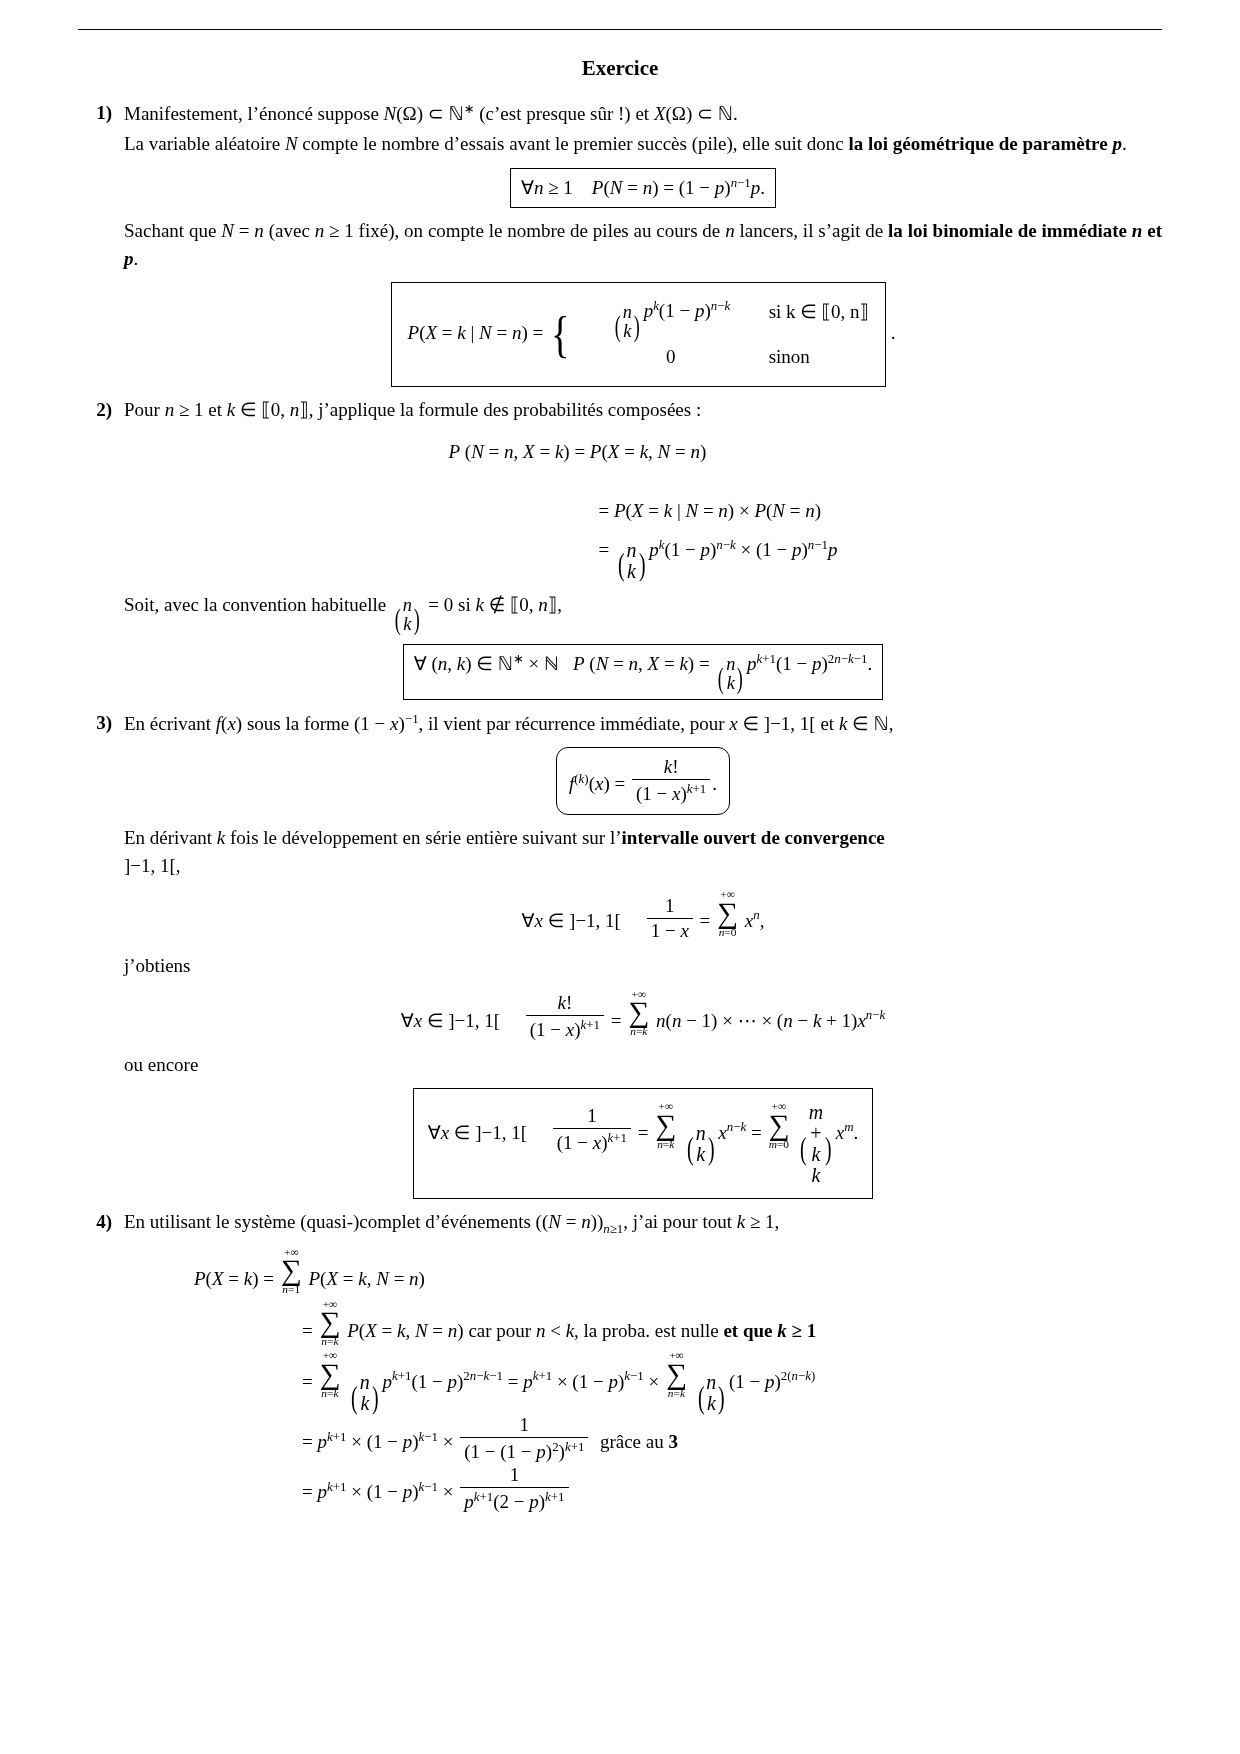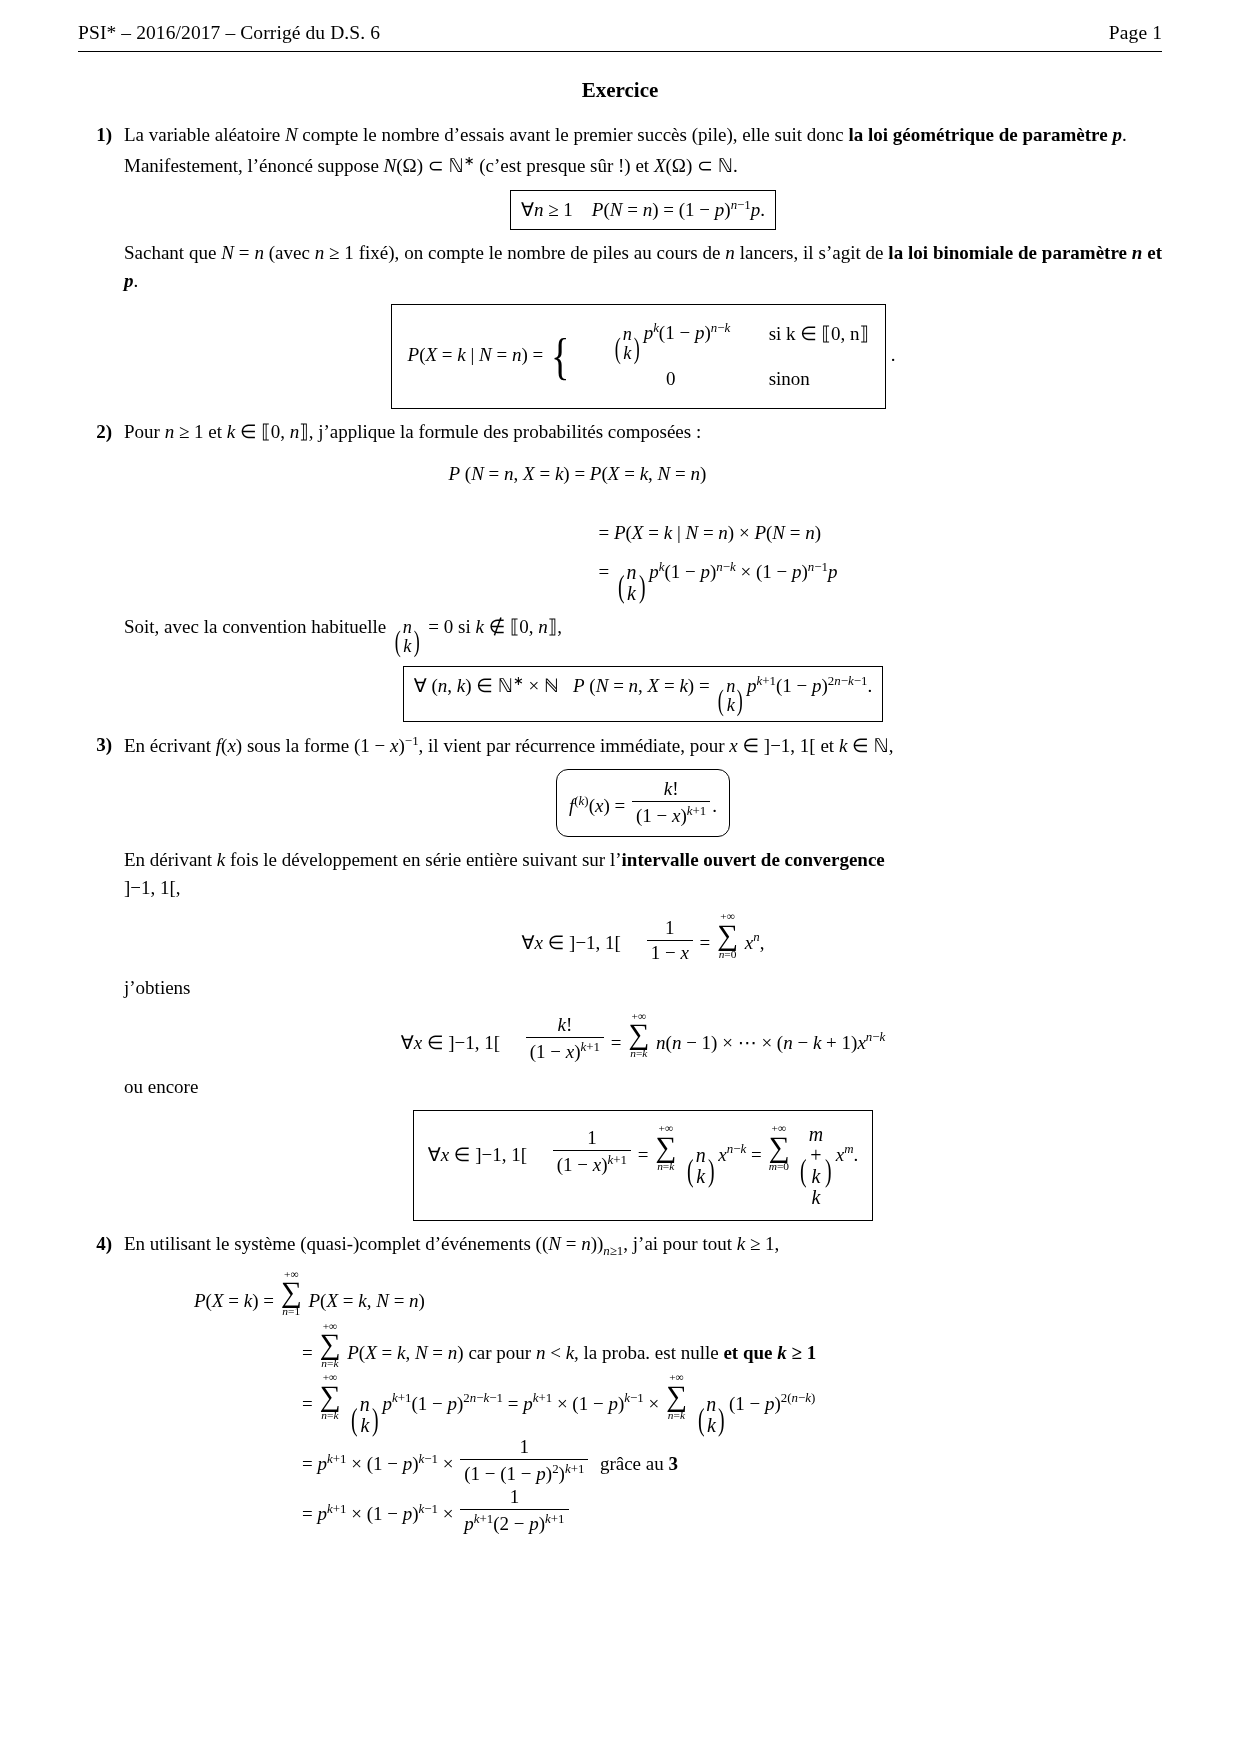--- a/index.html
+++ b/index.html
@@ -153,44 +153,40 @@
   .cases .row .val { min-width: 196px; display: inline-block;}
   .eqrows { display: inline-block; text-align: left; }
   .eqrow { display: block; white-space: nowrap; line-height: 2.05; }
   .bb { font-family: "Liberation Serif", serif; }
 </style>
 </head>
 <body>
 
 <div class="page">
 
-  <div class="header">
-    <div>PSI* – 2016/2017 – Corrigé du D.S. 6</div>
-    <div>Page 1</div>
-  </div>
   <div class="header-rule"></div>
 
   <div class="exo-title">Exercice</div>
 
   <div class="q">
     <span class="q-num">1)</span>
     <div class="q-body">
       <p class="para">
+        <span>Manifestement, l’énoncé suppose </span><span class="m">N</span>(<span class="mr">Ω</span>) ⊂ <span class="bb">ℕ</span><sup class="s">∗</sup><span> (c’est presque sûr !) et </span><span class="m">X</span>(<span class="mr">Ω</span>) ⊂ <span class="bb">ℕ</span>.
+      </p>
+      <p class="para">
         <span>La variable aléatoire </span><span class="m">N</span><span> compte le nombre d’essais avant le premier succès (pile), elle suit donc </span><span class="bold">la loi géométrique de paramètre</span> <span class="bold m">p</span>.
-      </p>
-      <p class="para">
-        <span>Manifestement, l’énoncé suppose </span><span class="m">N</span>(<span class="mr">Ω</span>) ⊂ <span class="bb">ℕ</span><sup class="s">∗</sup><span> (c’est presque sûr !) et </span><span class="m">X</span>(<span class="mr">Ω</span>) ⊂ <span class="bb">ℕ</span>.
       </p>
       <div class="disp">
         <span class="boxed">
           ∀<span class="m">n</span> ≥ 1&nbsp;&nbsp;&nbsp;&nbsp;<span class="m">P</span>(<span class="m">N</span> = <span class="m">n</span>) = (1 − <span class="m">p</span>)<sup class="s"><span class="m">n</span>−1</sup><span class="m">p</span>.
         </span>
       </div>
       <p class="para">
-        <span>Sachant que </span><span class="m">N</span> = <span class="m">n</span><span> (avec </span><span class="m">n</span> ≥ 1<span> fixé), on compte le nombre de piles au cours de </span><span class="m">n</span><span> lancers, il s’agit de </span><span class="bold">la loi binomiale de paramètre</span> <span class="bold m">n</span><span class="bold"> et </span><span class="bold m">p</span>.
+        <span>Sachant que </span><span class="m">N</span> = <span class="m">n</span><span> (avec </span><span class="m">n</span> ≥ 1<span> fixé), on compte le nombre de piles au cours de </span><span class="m">n</span><span> lancers, il s’agit de </span><span class="bold">la loi binomiale de immédiate</span> <span class="bold m">n</span><span class="bold"> et </span><span class="bold m">p</span>.
       </p>
       <div class="disp">
         <span class="boxed" style="padding:12px 16px 12px 16px;">
           <span class="m">P</span>(<span class="m">X</span> = <span class="m">k</span> | <span class="m">N</span> = <span class="m">n</span>) =
           <span class="cases">
             <span class="brace">{</span>
             <span class="rows">
               <span class="row">
                 <span class="val">
                   <span class="binom"><span class="paren-l">(</span><span style="display:inline-block;vertical-align:middle;"><span class="top m">n</span><span class="bot m">k</span></span><span class="paren-r">)</span></span><span class="m">p</span><sup class="s"><span class="m">k</span></sup>(1 − <span class="m">p</span>)<sup class="s"><span class="m">n</span>−<span class="m">k</span></sup>

